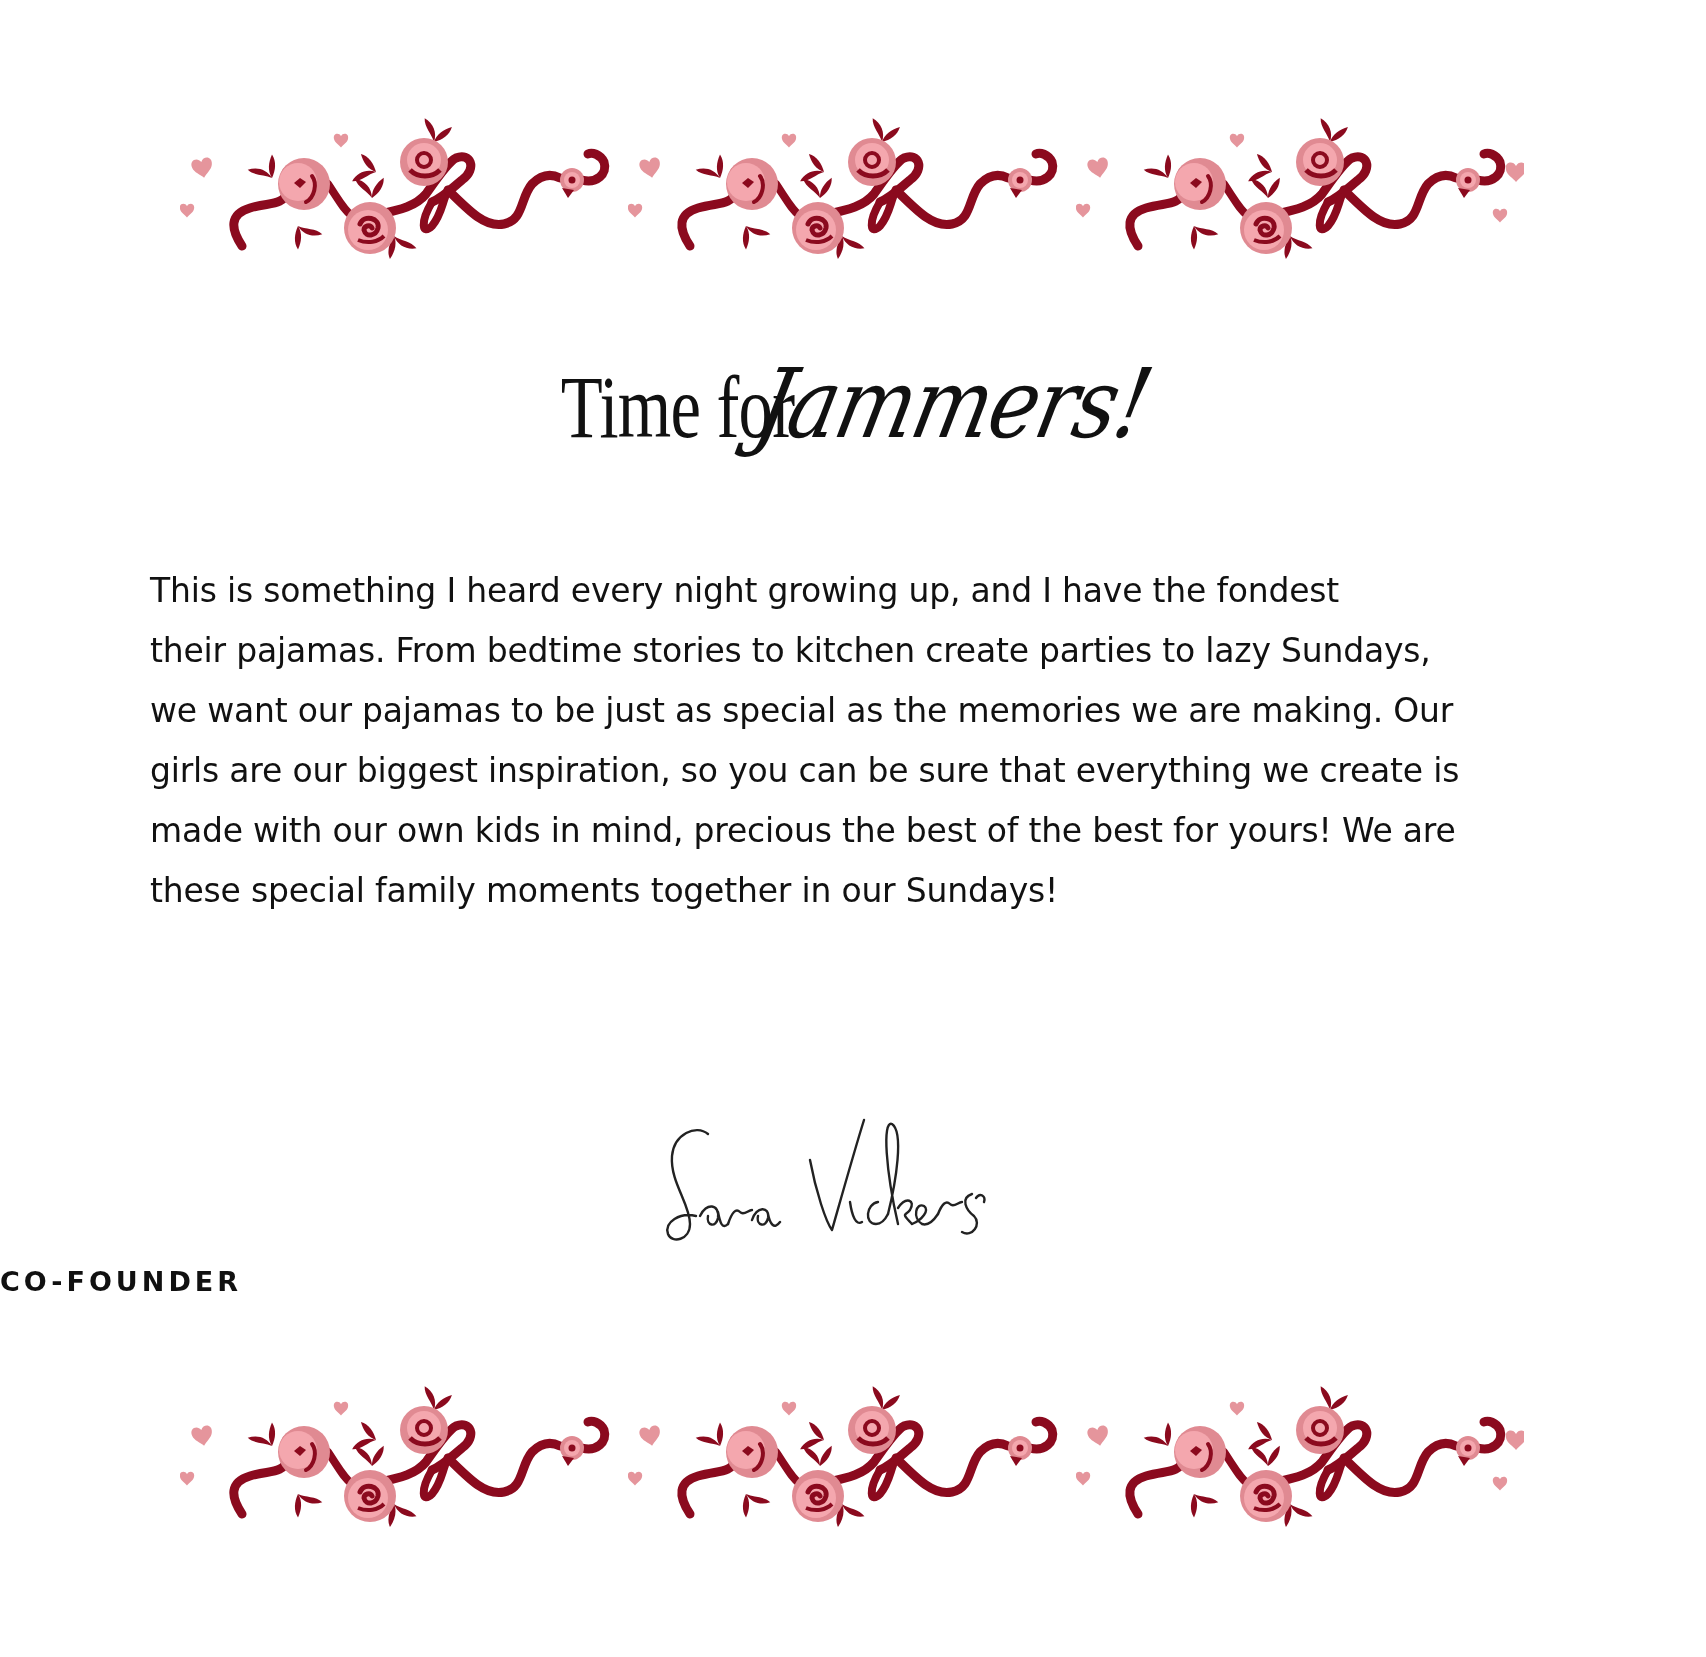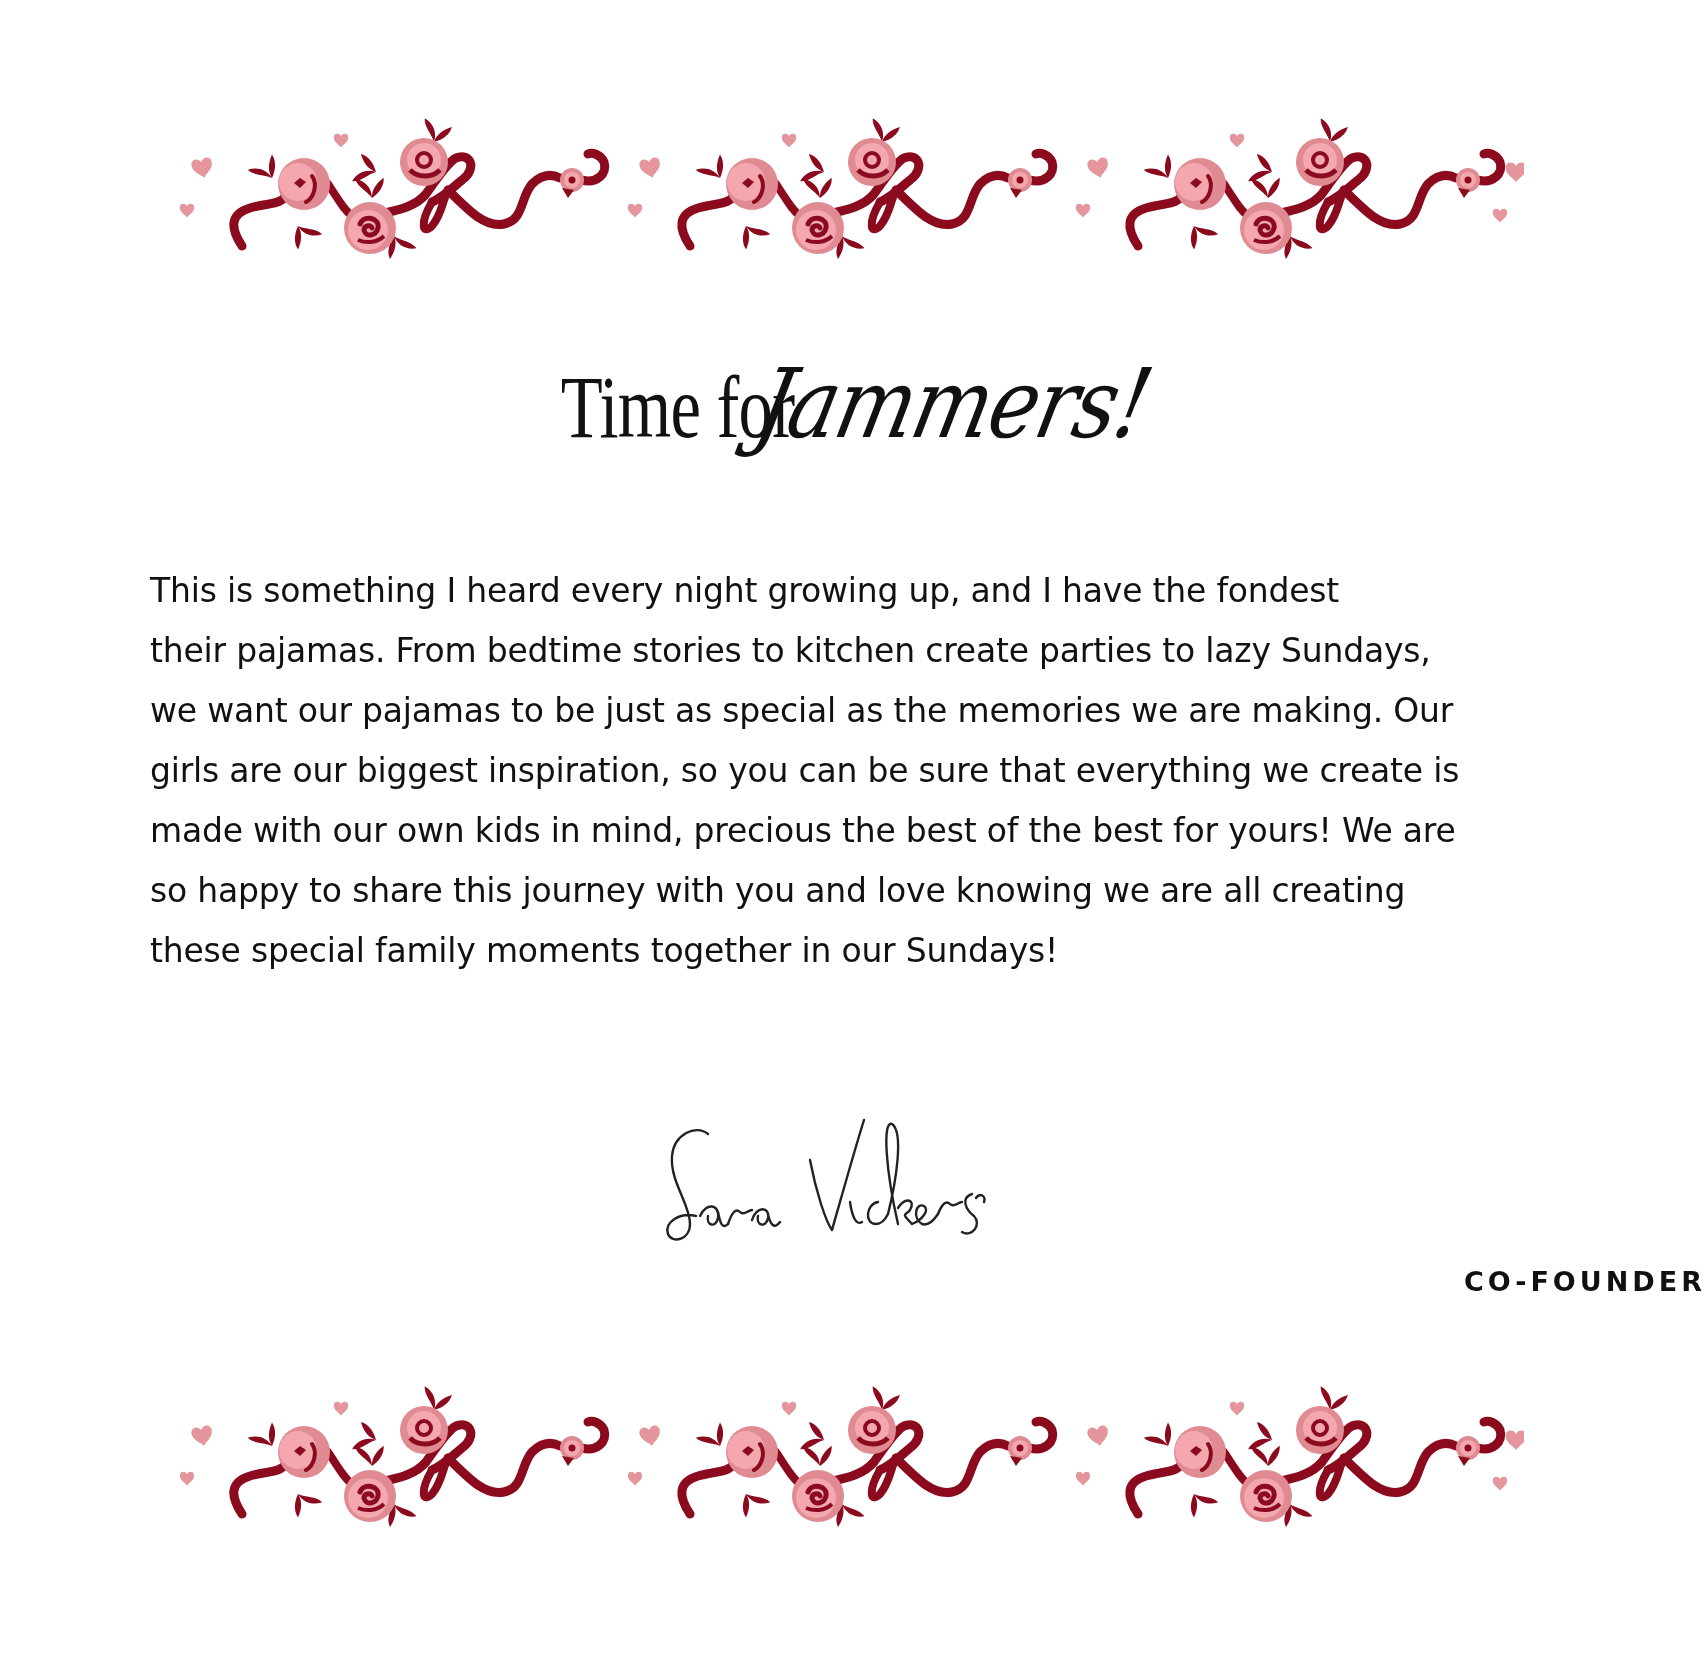--- a/index.html
+++ b/index.html
@@ -39,21 +39,21 @@
     font-size: 33px; line-height: 60px; color: #111; letter-spacing: -0.2px;
   }
   .body-text .line { display: block; white-space: nowrap; }
 
   .signature {
     position: absolute; left: 660px; top: 1112px; width: 392px; height: 138px;
   }
   .signature svg { width: 392px; height: 138px; display: block; }
 
   .role {
-    position: absolute; left: 0; width: 1706px; top: 1266px; text-align: right;
+    position: absolute; left: 0; width: 1706px; top: 1266px; text-align: left;
     font-family: "DejaVu Sans", sans-serif; font-weight: bold; font-size: 27px;
     letter-spacing: 4px; color: #111;
   }
 </style>
 </head>
 <body>
 
 <svg width="0" height="0" style="position:absolute" aria-hidden="true">
   <defs>
     <g id="heart">
@@ -140,21 +140,20 @@
     <span class="title-script">Jammers!</span>
   </span>
 </div>
 
 <div class="body-text">
   <span class="line">This is something I heard every night growing up, and I have the fondest</span>
   <span class="line">their pajamas. From bedtime stories to kitchen create parties to lazy Sundays,</span>
   <span class="line">we want our pajamas to be just as special as the memories we are making. Our</span>
   <span class="line">girls are our biggest inspiration, so you can be sure that everything we create is</span>
   <span class="line">made with our own kids in mind, precious the best of the best for yours! We are</span>
-  <span class="line">so happy to share this journey with you and love knowing we are all creating</span>
   <span class="line">these special family moments together in our Sundays!</span>
 </div>
 
 <div class="signature" aria-label="Sara Vickers">
   <svg viewBox="0 0 392 138" fill="none" stroke="#222" stroke-width="2.4" stroke-linecap="round" stroke-linejoin="round">
 
     <path d="M48,22 C36,12 14,22 12,44 C10,70 30,92 30,112 C30,128 12,132 8,122 C4,110 20,100 36,104"></path>
 
     <path d="M40,104 C46,90 60,92 58,106 C56,116 46,114 48,104 M58,100 C60,110 62,118 68,112"></path>
 

